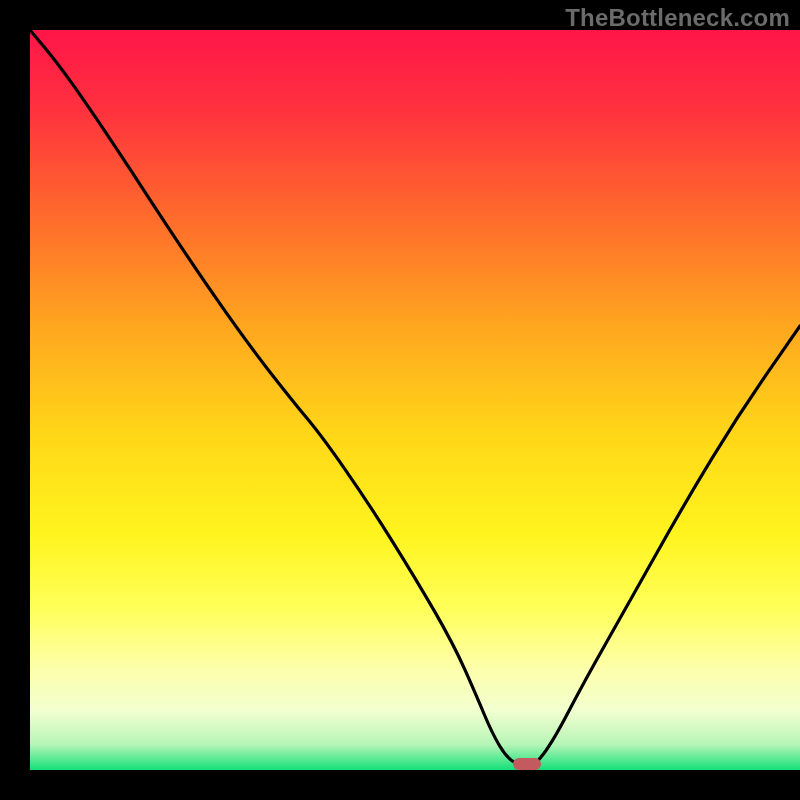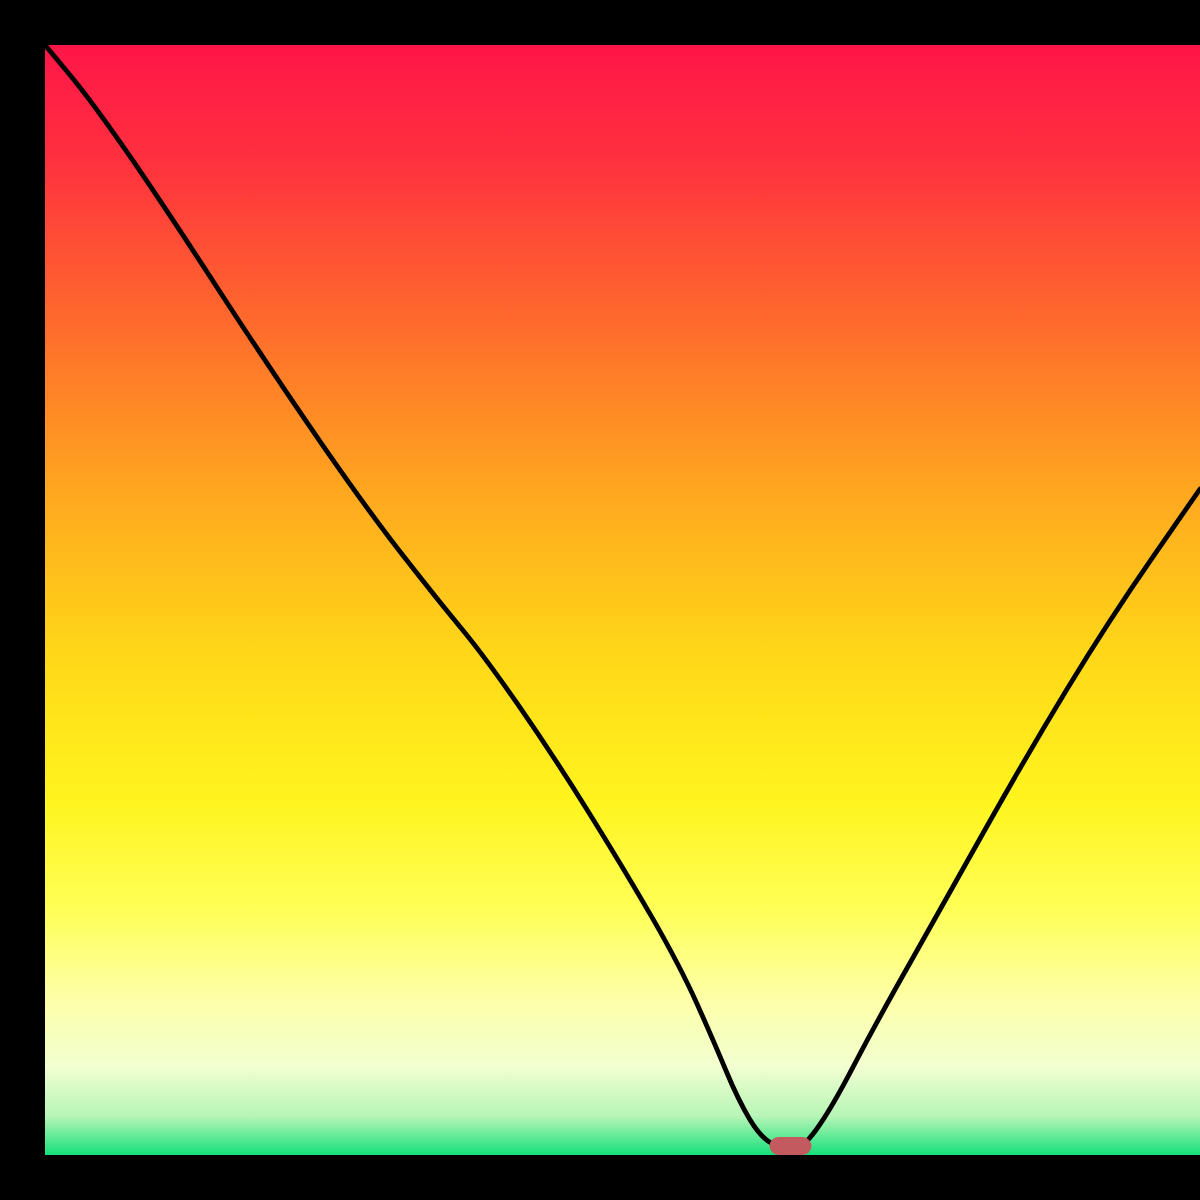--- a/index.html
+++ b/index.html
@@ -55,20 +55,21 @@
     border-radius: 6px;
     background: #c25a5f;
     transform: translate(-50%, -50%);
   }
 </style>
 </head>
 <body>
 
 <div class="frame">
 
+  <div class="watermark">TheBottleneck.com</div>
 
   <div class="plot-area">
 
     <svg class="plot-bg" viewBox="0 0 770 740" preserveAspectRatio="none">
       <defs>
         <linearGradient id="grad" x1="0" y1="0" x2="0" y2="1">
             <stop offset="0%" stop-color="#ff1648"></stop>
             <stop offset="10%" stop-color="#ff2f3f"></stop>
             <stop offset="25%" stop-color="#ff6a2c"></stop>
             <stop offset="40%" stop-color="#ffa61f"></stop>

